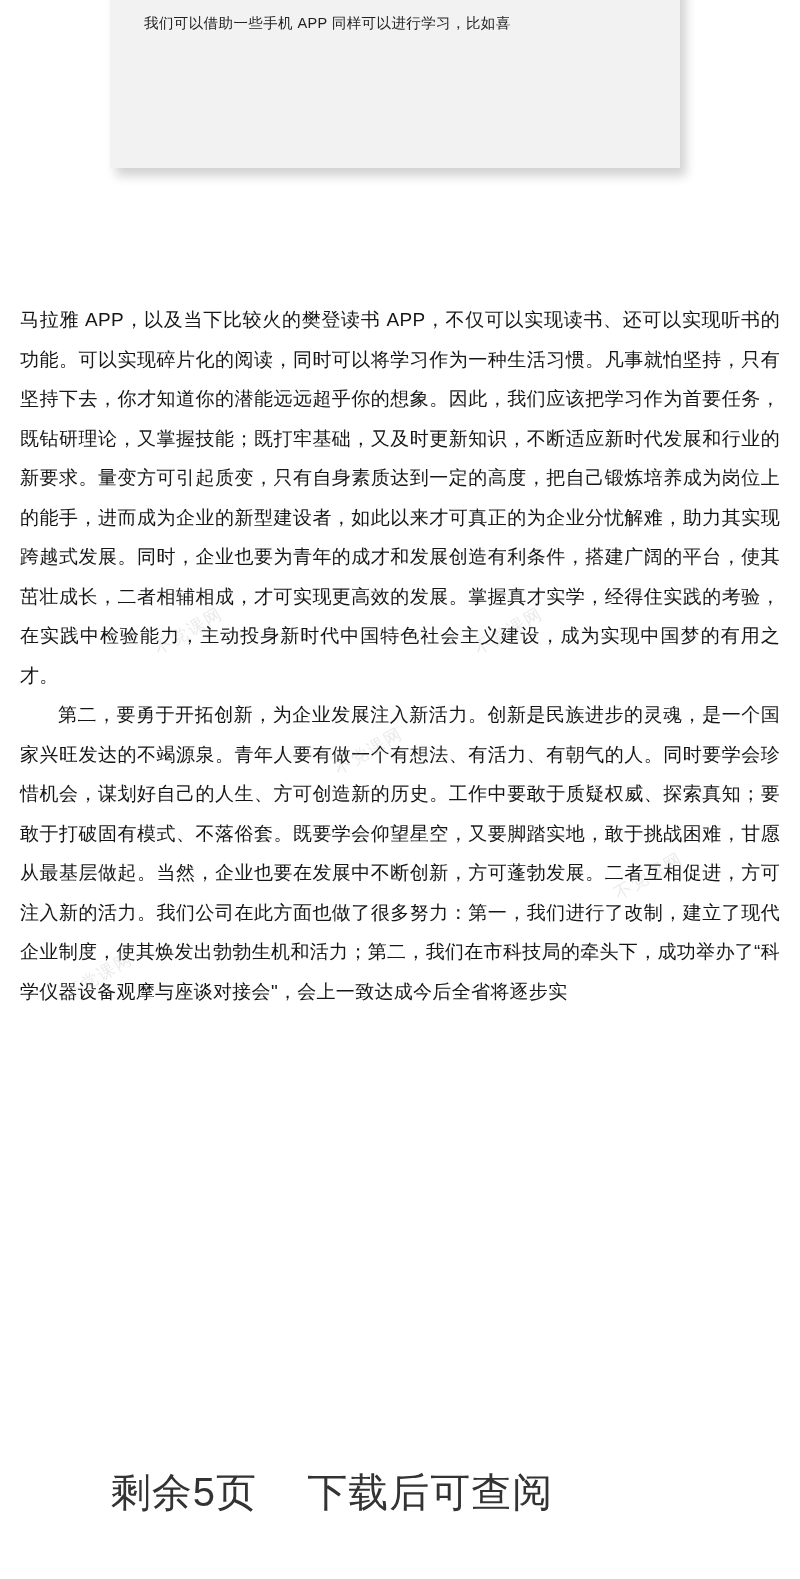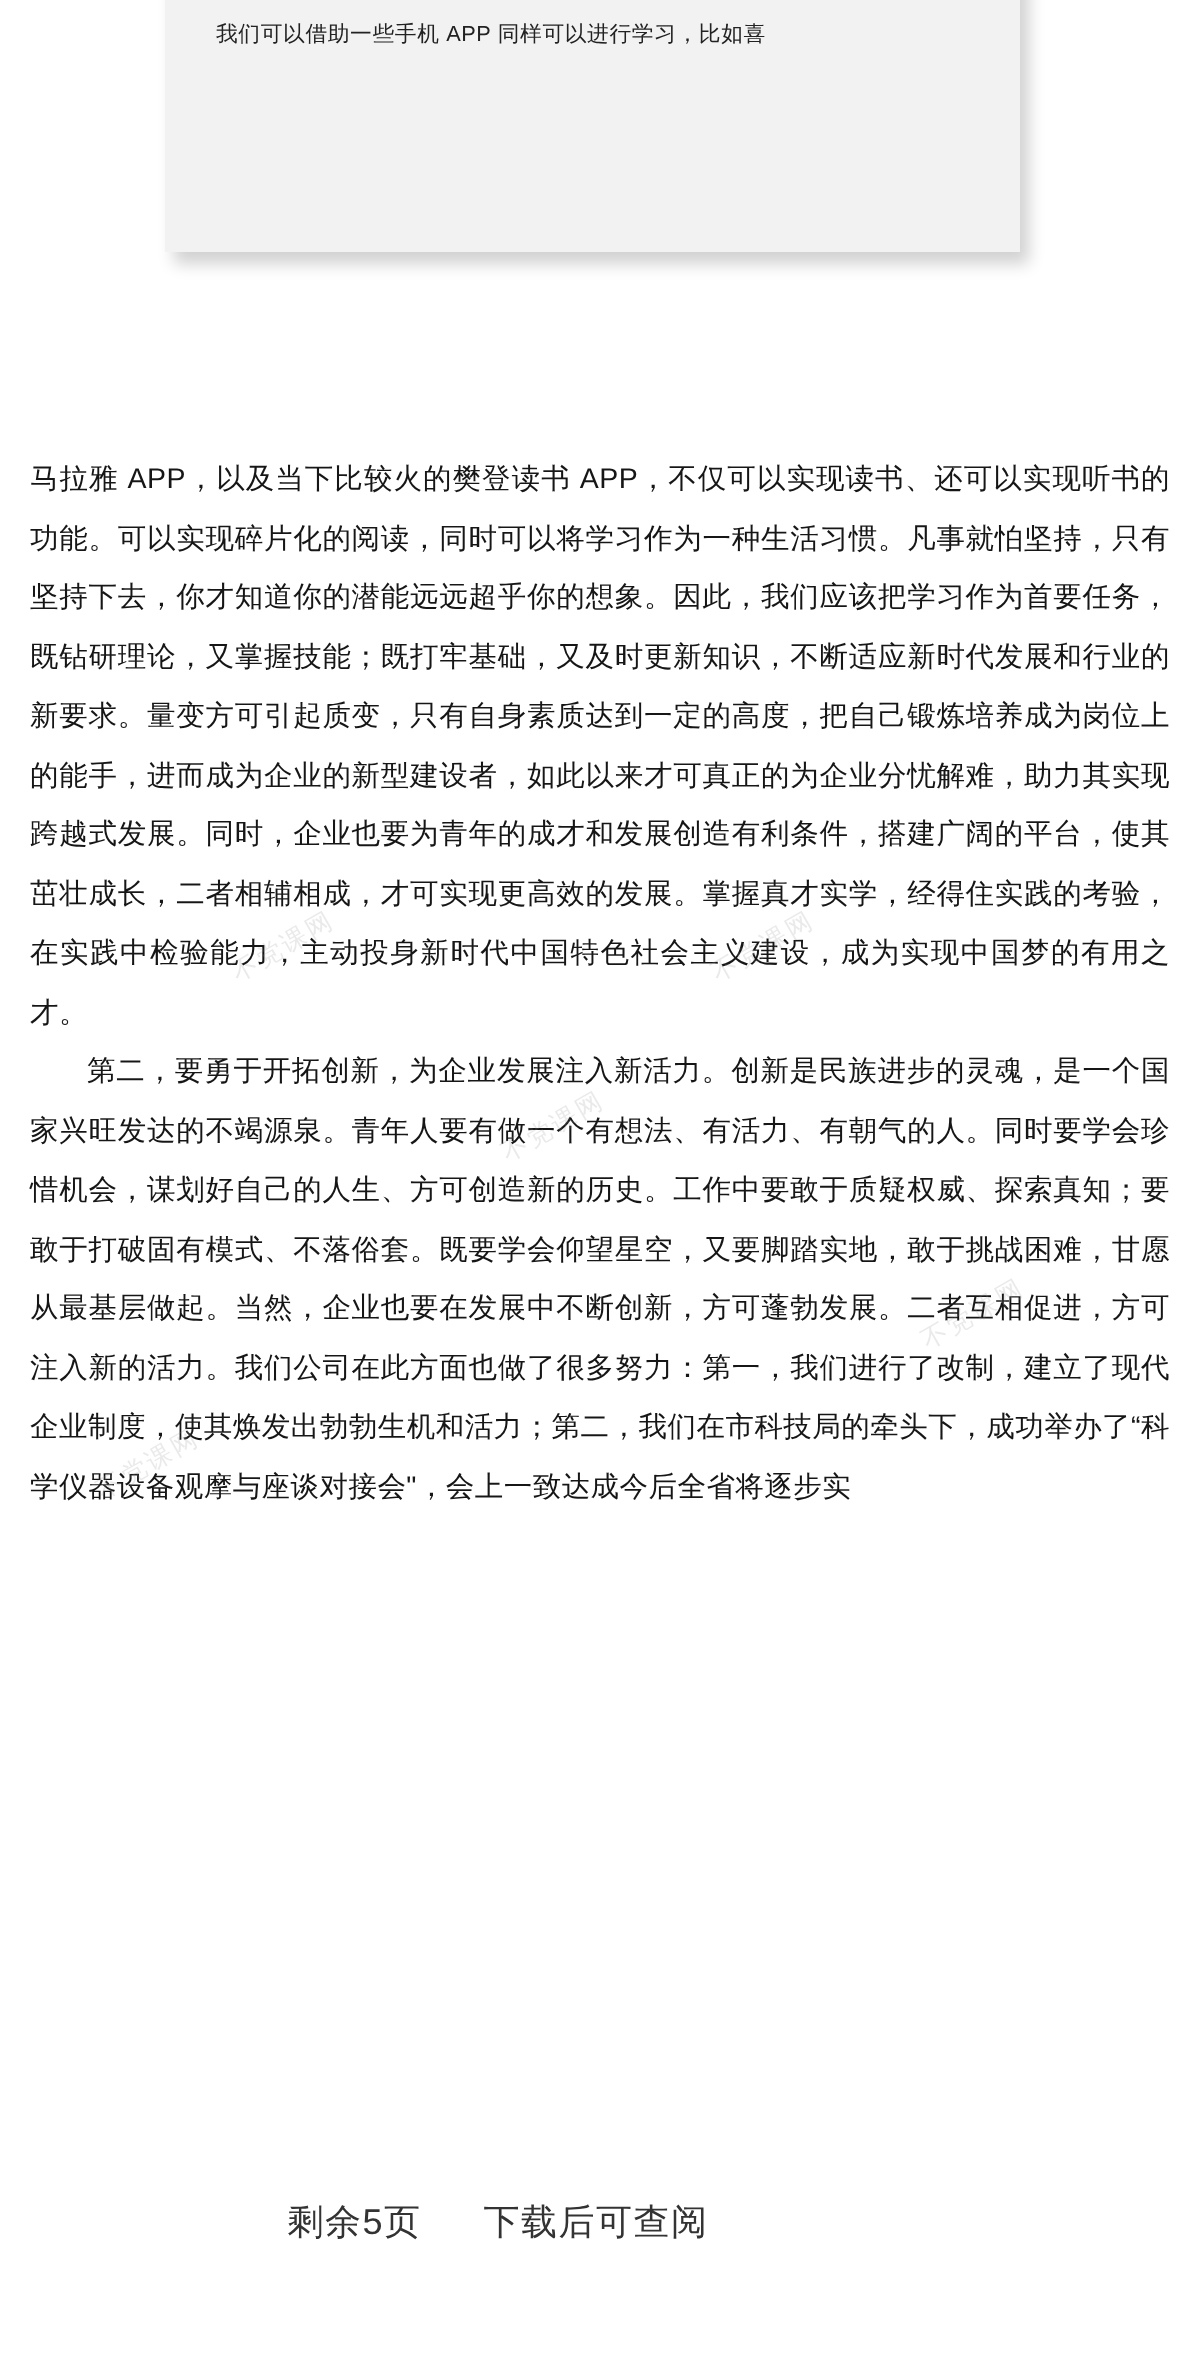--- a/index.html
+++ b/index.html
@@ -77,21 +77,21 @@
   .wm4 { left: 610px; top: 885px; }
   .wm5 { left: 60px;  top: 985px; }
 
   
   .footer {
     position: absolute;
     left: 0;
     top: 1465px;
     width: 664px;
     text-align: center;
-    font-size: 24px;
+    font-size: 40px;
     color: #333;
     letter-spacing: 1px;
     font-family: "Liberation Sans", sans-serif;
   }
   .footer .gap { display: inline-block; width: 26px; }
 </style>
 </head>
 <body>
 
 <div class="top-card-wrap">

